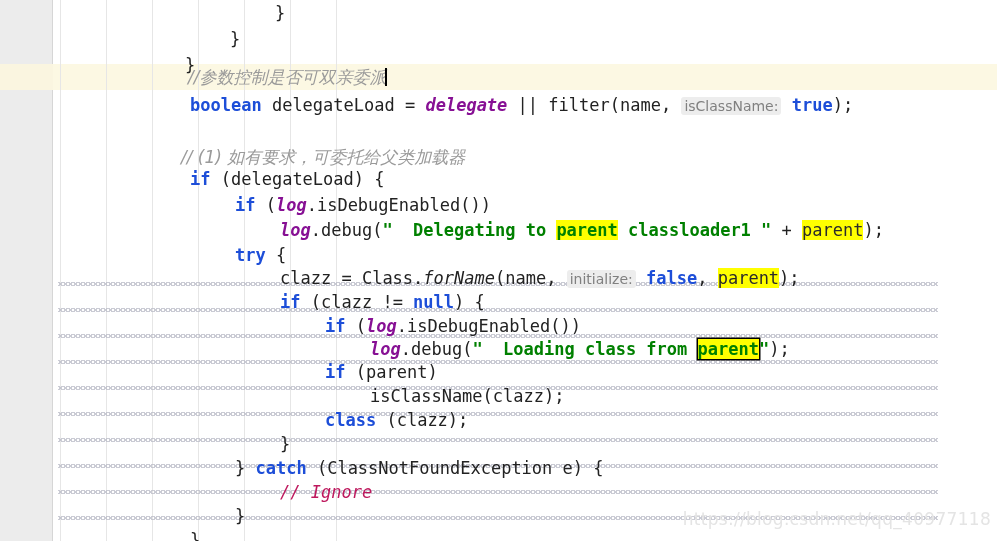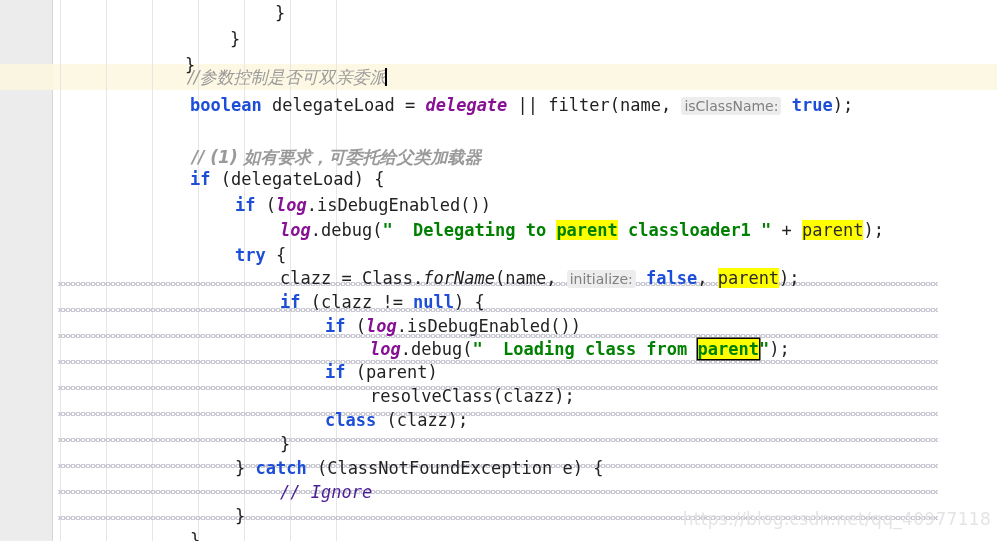--- a/index.html
+++ b/index.html
@@ -45,21 +45,21 @@
   
   .row{
     position:absolute;left:0;height:26px;line-height:26px;
     white-space:pre;font-size:17px;z-index:5;
     font-family:"DejaVu Sans Mono","Liberation Mono",monospace;
     color:#2b2b2b;
   }
   .kw      {color:#1d4ed8;font-weight:bold;}
   .plain   {color:#222222;}
   .str     {color:#008000;font-weight:bold;}
-  .cmt     {color:#4c1d95;font-style:italic;}
+  .cmt     {color:#be185d;font-style:italic;}
   .cmt-cn  {color:#9a9a9a;font-style:italic;font-family:"DejaVu Sans","Liberation Sans",sans-serif;}
   .field   {color:#871094;font-weight:bold;font-style:italic;}
   .static  {color:#222222;font-style:italic;}
   .hl      {background:#ffff00;}
   .hl-str  {background:#ffff00;color:#008000;font-weight:bold;}
   .hl-box  {background:#ffff00;color:#008000;font-weight:bold;
             box-shadow:0 0 0 1.5px #000000;}
   .hint{
     background:#ededed;color:#808080;border-radius:3px;
     font-size:14px;padding:1px 3px;font-weight:normal;
@@ -109,41 +109,41 @@
   <div class="row" style="top:0px;left:275px;"><span class="plain">}</span></div>
 
   <div class="row" style="top:26px;left:230px;"><span class="plain">}</span></div>
 
   <div class="row" style="top:52px;left:185px;"><span class="plain">}</span></div>
 
   <div class="row" style="top:64px;left:188px;text-align:center;"><span class="cmt-cn">//参数控制是否可双亲委派</span><span class="caret"></span></div>
 
   <div class="row" style="top:92px;left:190px;"><span class="kw">boolean</span><span class="plain"> </span><span class="plain">delegateLoad</span><span class="plain"> = </span><span class="field">delegate</span><span class="plain"> || </span><span class="plain">filter</span><span class="plain">(</span><span class="plain">name</span><span class="plain">, </span><span class="hint">isClassName:</span><span class="plain"> </span><span class="kw">true</span><span class="plain">);</span></div>
 
-  <div class="row" style="top:144px;left:192px;font-weight:bold;"><span class="cmt-cn">// (1) 如有要求，可委托给父类加载器</span></div>
+  <div class="row" style="top:144px;left:181px;"><span class="cmt-cn">// (1) 如有要求，可委托给父类加载器</span></div>
 
   <div class="row" style="top:166px;left:190px;"><span class="kw">if</span><span class="plain"> (</span><span class="plain">delegateLoad</span><span class="plain">) {</span></div>
 
   <div class="row" style="top:192px;left:235px;"><span class="kw">if</span><span class="plain"> (</span><span class="field">log</span><span class="plain">.isDebugEnabled())</span></div>
 
   <div class="row" style="top:217px;left:280px;"><span class="field">log</span><span class="plain">.debug(</span><span class="str">"  Delegating to </span><span class="hl-str">parent</span><span class="str"> classloader1 "</span><span class="plain"> + </span><span class="hl">parent</span><span class="plain">);</span></div>
 
   <div class="row" style="top:242px;left:235px;"><span class="kw">try</span><span class="plain"> {</span></div>
 
   <div class="row" style="top:265px;left:280px;"><span class="plain">clazz</span><span class="plain"> = </span><span class="plain">Class</span><span class="plain">.</span><span class="static">forName</span><span class="plain">(</span><span class="plain">name</span><span class="plain">, </span><span class="hint">initialize:</span><span class="plain"> </span><span class="kw">false</span><span class="plain">, </span><span class="hl">parent</span><span class="plain">);</span></div>
 
   <div class="row" style="top:289px;left:280px;"><span class="kw">if</span><span class="plain"> (</span><span class="plain">clazz</span><span class="plain"> != </span><span class="kw">null</span><span class="plain">) {</span></div>
 
   <div class="row" style="top:313px;left:325px;"><span class="kw">if</span><span class="plain"> (</span><span class="field">log</span><span class="plain">.isDebugEnabled())</span></div>
 
   <div class="row" style="top:336px;left:370px;"><span class="field">log</span><span class="plain">.debug(</span><span class="str">"  Loading class from </span><span class="hl-box">parent</span><span class="str">"</span><span class="plain">);</span></div>
 
   <div class="row" style="top:359px;left:325px;"><span class="kw">if</span><span class="plain"> (</span><span class="plain">parent</span><span class="plain">)</span></div>
 
-  <div class="row" style="top:383px;left:370px;"><span class="plain">resolveClass</span><span class="plain">(</span><span class="plain">clazz</span><span class="plain">);</span></div>
+  <div class="row" style="top:383px;left:370px;"><span class="plain">isClassName</span><span class="plain">(</span><span class="plain">clazz</span><span class="plain">);</span></div>
 
   <div class="row" style="top:407px;left:325px;"><span class="kw">class</span><span class="plain"> (</span><span class="plain">clazz</span><span class="plain">);</span></div>
 
   <div class="row" style="top:431px;left:280px;"><span class="plain">}</span></div>
 
   <div class="row" style="top:455px;left:235px;"><span class="plain">} </span><span class="kw">catch</span><span class="plain"> (</span><span class="plain">ClassNotFoundException</span><span class="plain"> </span><span class="plain">e</span><span class="plain">) {</span></div>
 
   <div class="row" style="top:479px;left:280px;"><span class="cmt">// Ignore</span></div>
 
   <div class="row" style="top:503px;left:235px;"><span class="plain">}</span></div>

